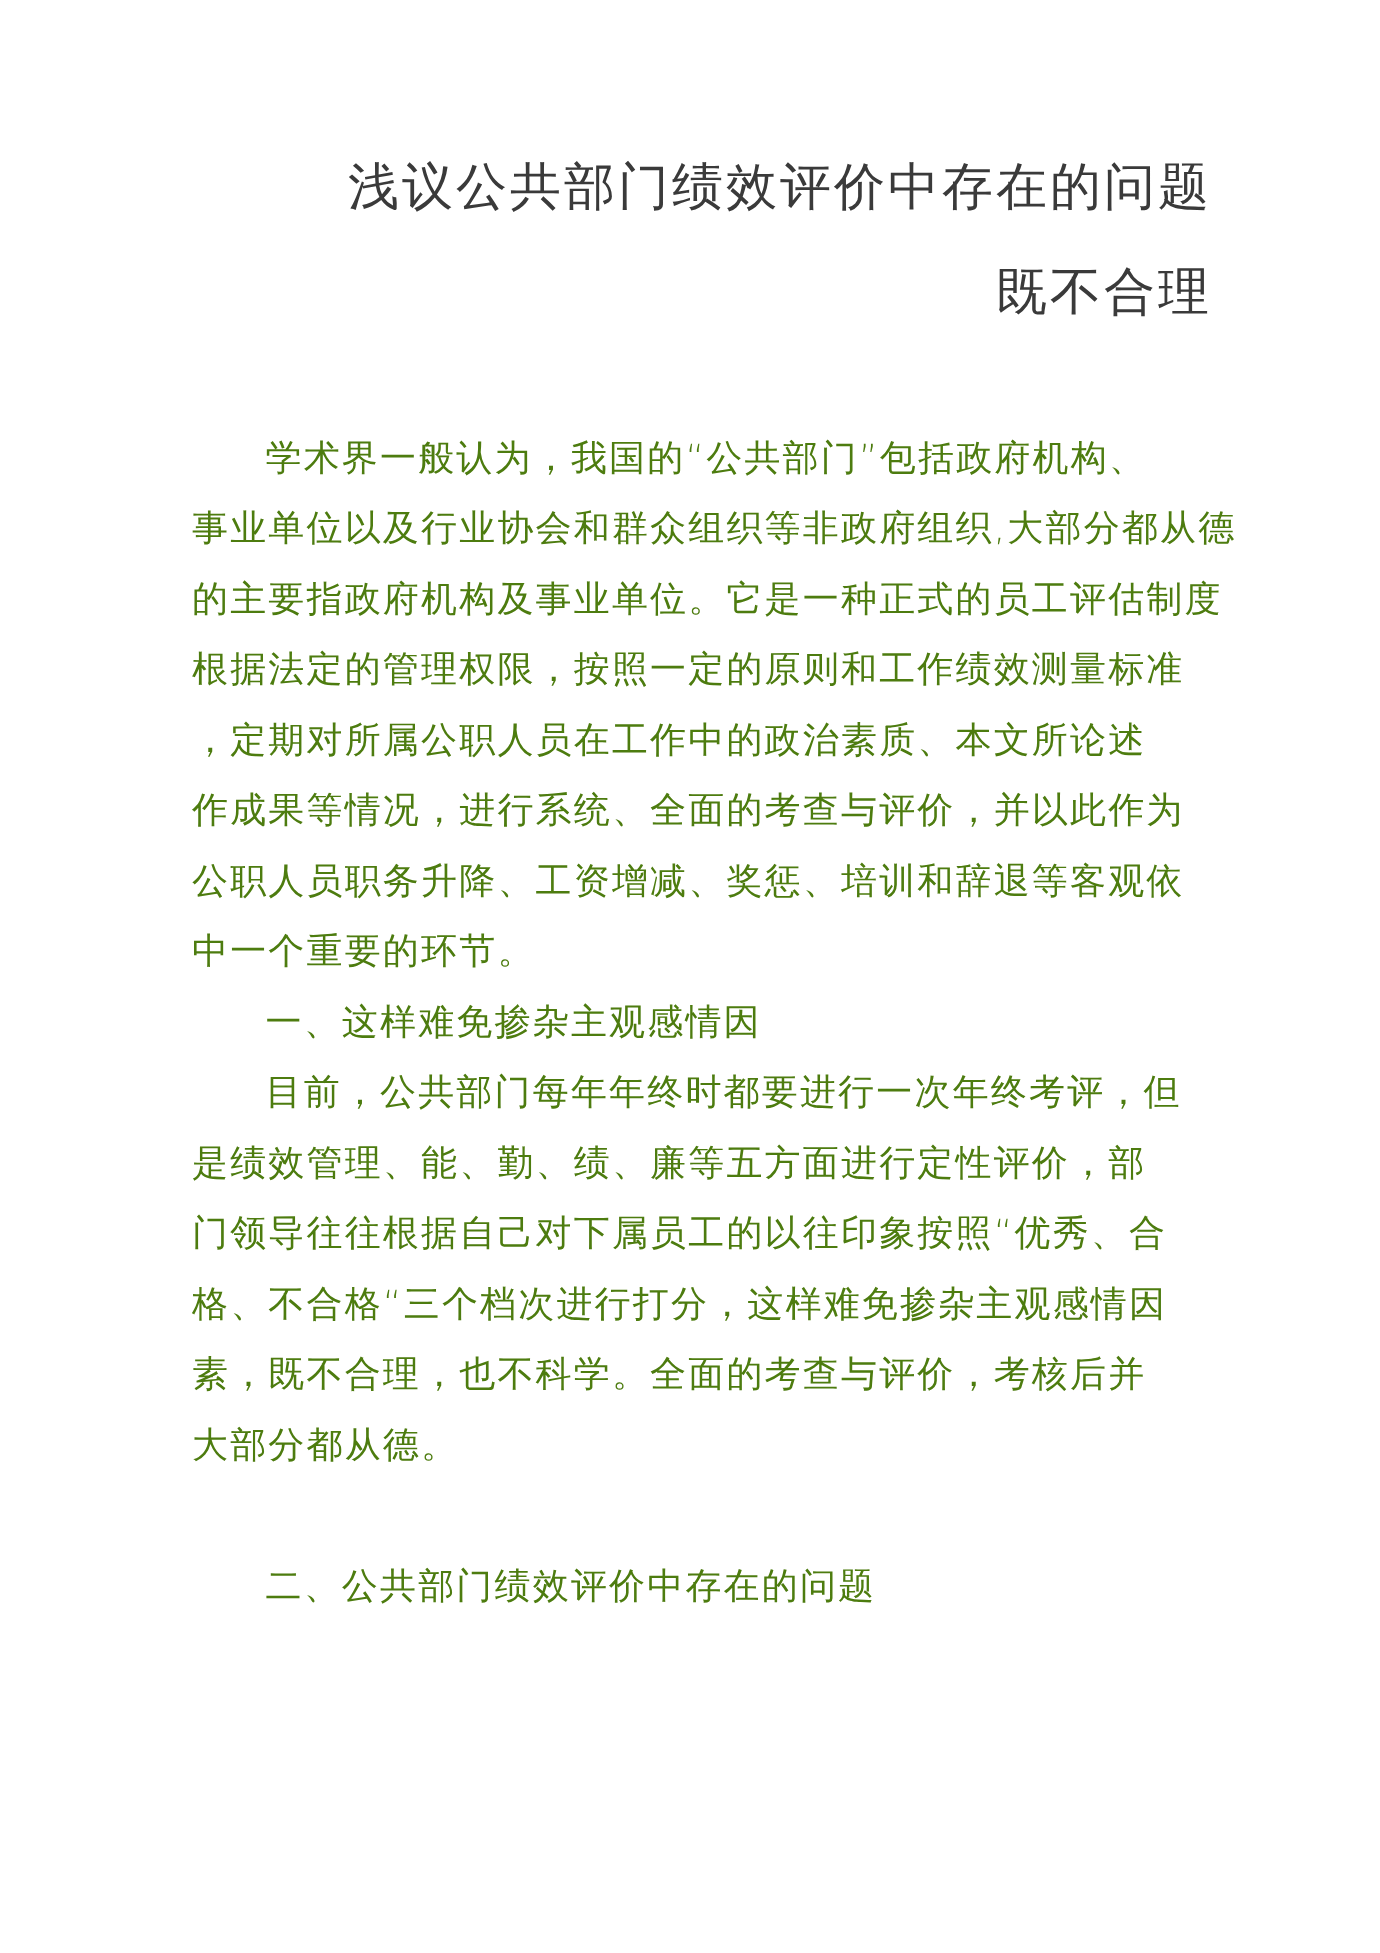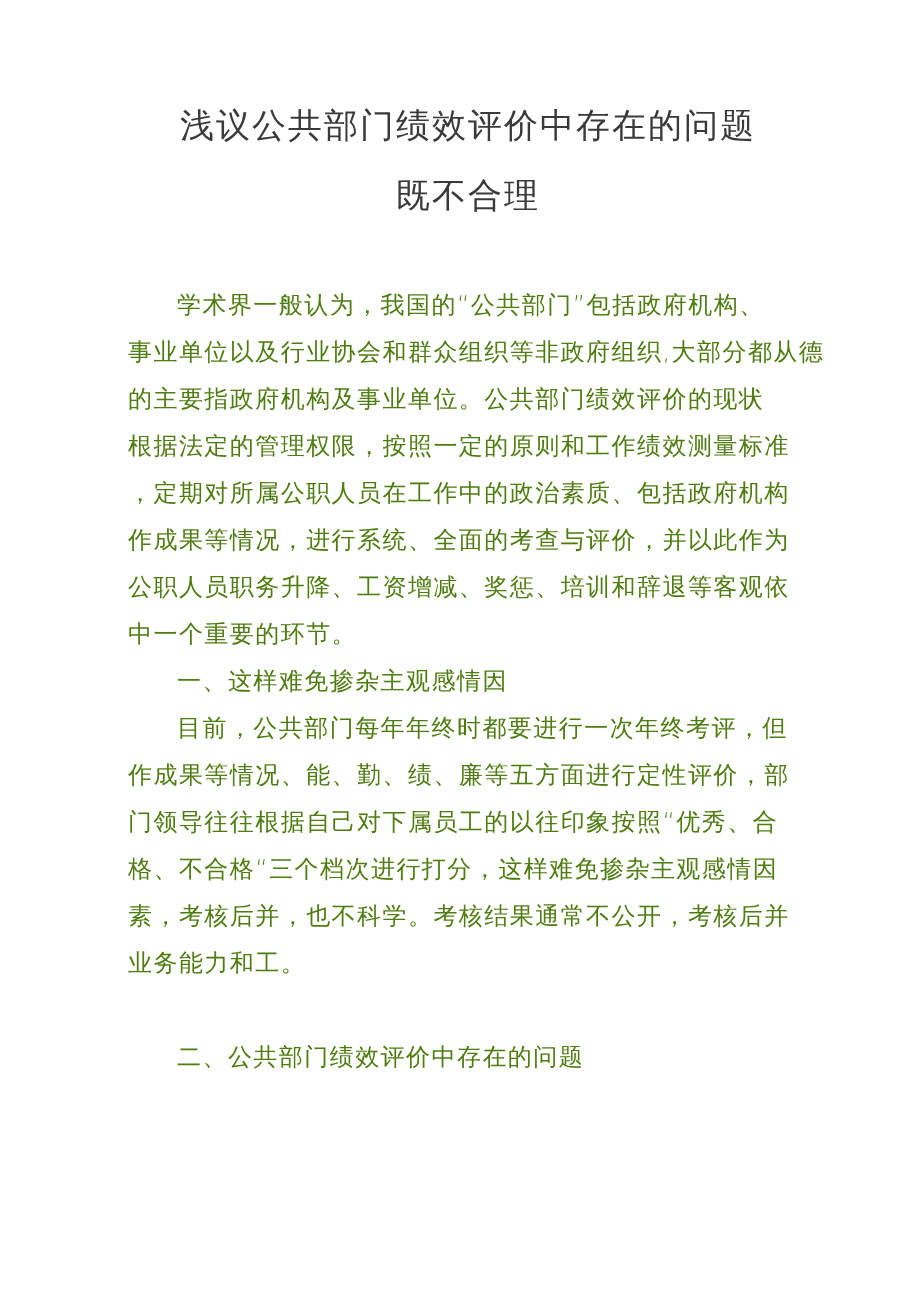--- a/index.html
+++ b/index.html
@@ -13,21 +13,21 @@
     height: 1302px;
     background: #ffffff;
     overflow: hidden;
     font-family: "DejaVu Sans", "Liberation Sans", sans-serif;
   }
   .content {
     padding: 90px 112px 0 128px;
   }
   .doc-title {
     margin: 0;
-    text-align: center;
+    text-align: right;
     font-size: 34px;
     line-height: 70px;
     font-weight: 300;
     letter-spacing: 2px;
     color: #3a3a3a;
   }
   .body-block {
     margin-top: 52px;
   }
   .line {
@@ -53,31 +53,31 @@
   <div class="content">
 
     <h1 class="doc-title">
       <div class="title-line">浅议公共部门绩效评价中存在的问题</div>
       <div class="title-line">既不合理</div>
     </h1>
 
     <div class="body-block" id="body-block">
         <p class="line indent">学术界一般认为，我国的“公共部门”包括政府机构、</p>
         <p class="line">事业单位以及行业协会和群众组织等非政府组织,大部分都从德</p>
-        <p class="line">的主要指政府机构及事业单位。公共部门绩效评价的现状</p>
+        <p class="line">的主要指政府机构及事业单位。它是一种正式的员工评估制度</p>
         <p class="line">根据法定的管理权限，按照一定的原则和工作绩效测量标准</p>
-        <p class="line">，定期对所属公职人员在工作中的政治素质、包括政府机构</p>
+        <p class="line">，定期对所属公职人员在工作中的政治素质、本文所论述</p>
         <p class="line">作成果等情况，进行系统、全面的考查与评价，并以此作为</p>
         <p class="line">公职人员职务升降、工资增减、奖惩、培训和辞退等客观依</p>
         <p class="line">中一个重要的环节。</p>
         <p class="line indent">一、这样难免掺杂主观感情因</p>
         <p class="line indent">目前，公共部门每年年终时都要进行一次年终考评，但</p>
-        <p class="line">作成果等情况、能、勤、绩、廉等五方面进行定性评价，部</p>
+        <p class="line">是绩效管理、能、勤、绩、廉等五方面进行定性评价，部</p>
         <p class="line">门领导往往根据自己对下属员工的以往印象按照“优秀、合</p>
         <p class="line">格、不合格“三个档次进行打分，这样难免掺杂主观感情因</p>
-        <p class="line">素，考核后并，也不科学。考核结果通常不公开，考核后并</p>
-        <p class="line">业务能力和工。</p>
+        <p class="line">素，既不合理，也不科学。全面的考查与评价，考核后并</p>
+        <p class="line">大部分都从德。</p>
         <p class="line blank"></p>
         <p class="line indent">二、公共部门绩效评价中存在的问题</p>
       </div>
 
   </div>
 </div>
 
 </body></html>

